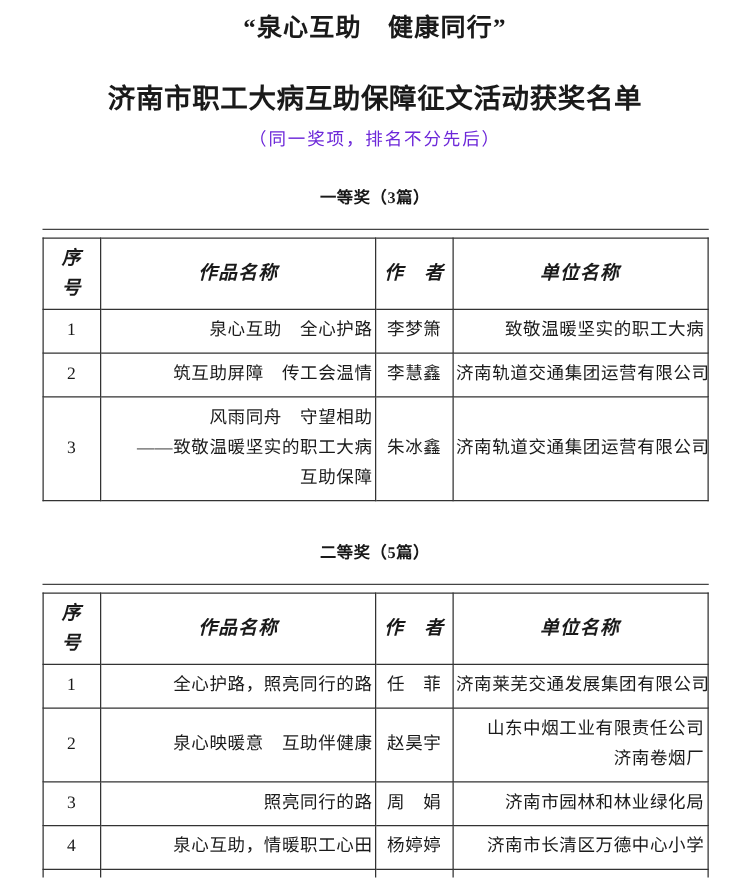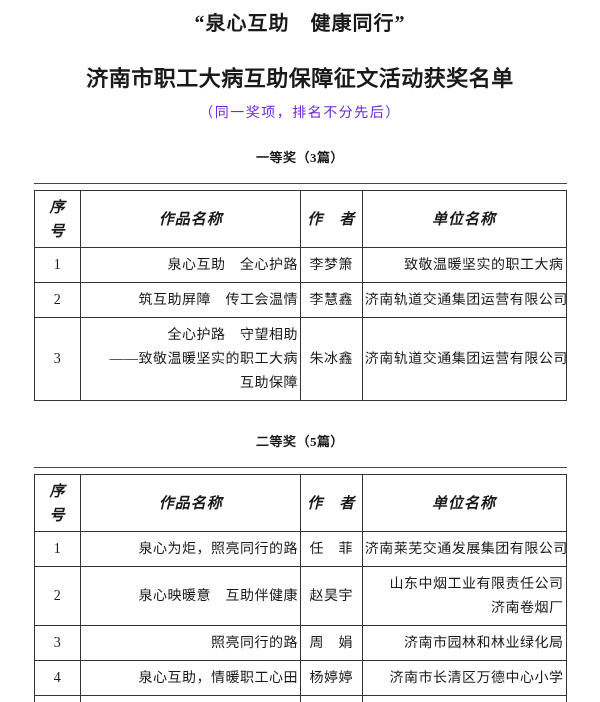--- a/index.html
+++ b/index.html
@@ -133,21 +133,21 @@
                 <div class="line">筑互助屏障　传工会温情</div>
               </td>
     <td class="c-author">李慧鑫</td>
     <td class="c-org">
                 <div class="line">济南轨道交通集团运营有限公司</div>
               </td>
   </tr>
             <tr>
     <td class="c-no">3</td>
     <td class="c-title">
-                <div class="line">全心护路　守望相助</div>
+                <div class="line">风雨同舟　守望相助</div>
                 <div class="line">——致敬温暖坚实的职工大病</div>
                 <div class="line">互助保障</div>
               </td>
     <td class="c-author">朱冰鑫</td>
     <td class="c-org">
                 <div class="line">济南轨道交通集团运营有限公司</div>
               </td>
   </tr>
           </tbody>
       </table>
@@ -169,21 +169,21 @@
             <th>序　号</th>
             <th>作品名称</th>
             <th>作　者</th>
             <th>单位名称</th>
           </tr>
         </thead>
         <tbody>
             <tr>
     <td class="c-no">1</td>
     <td class="c-title">
-                <div class="line">泉心为炬，照亮同行的路</div>
+                <div class="line">全心护路，照亮同行的路</div>
               </td>
     <td class="c-author">任　菲</td>
     <td class="c-org">
                 <div class="line">济南莱芜交通发展集团有限公司</div>
               </td>
   </tr>
             <tr>
     <td class="c-no">2</td>
     <td class="c-title">
                 <div class="line">泉心映暖意　互助伴健康</div>

